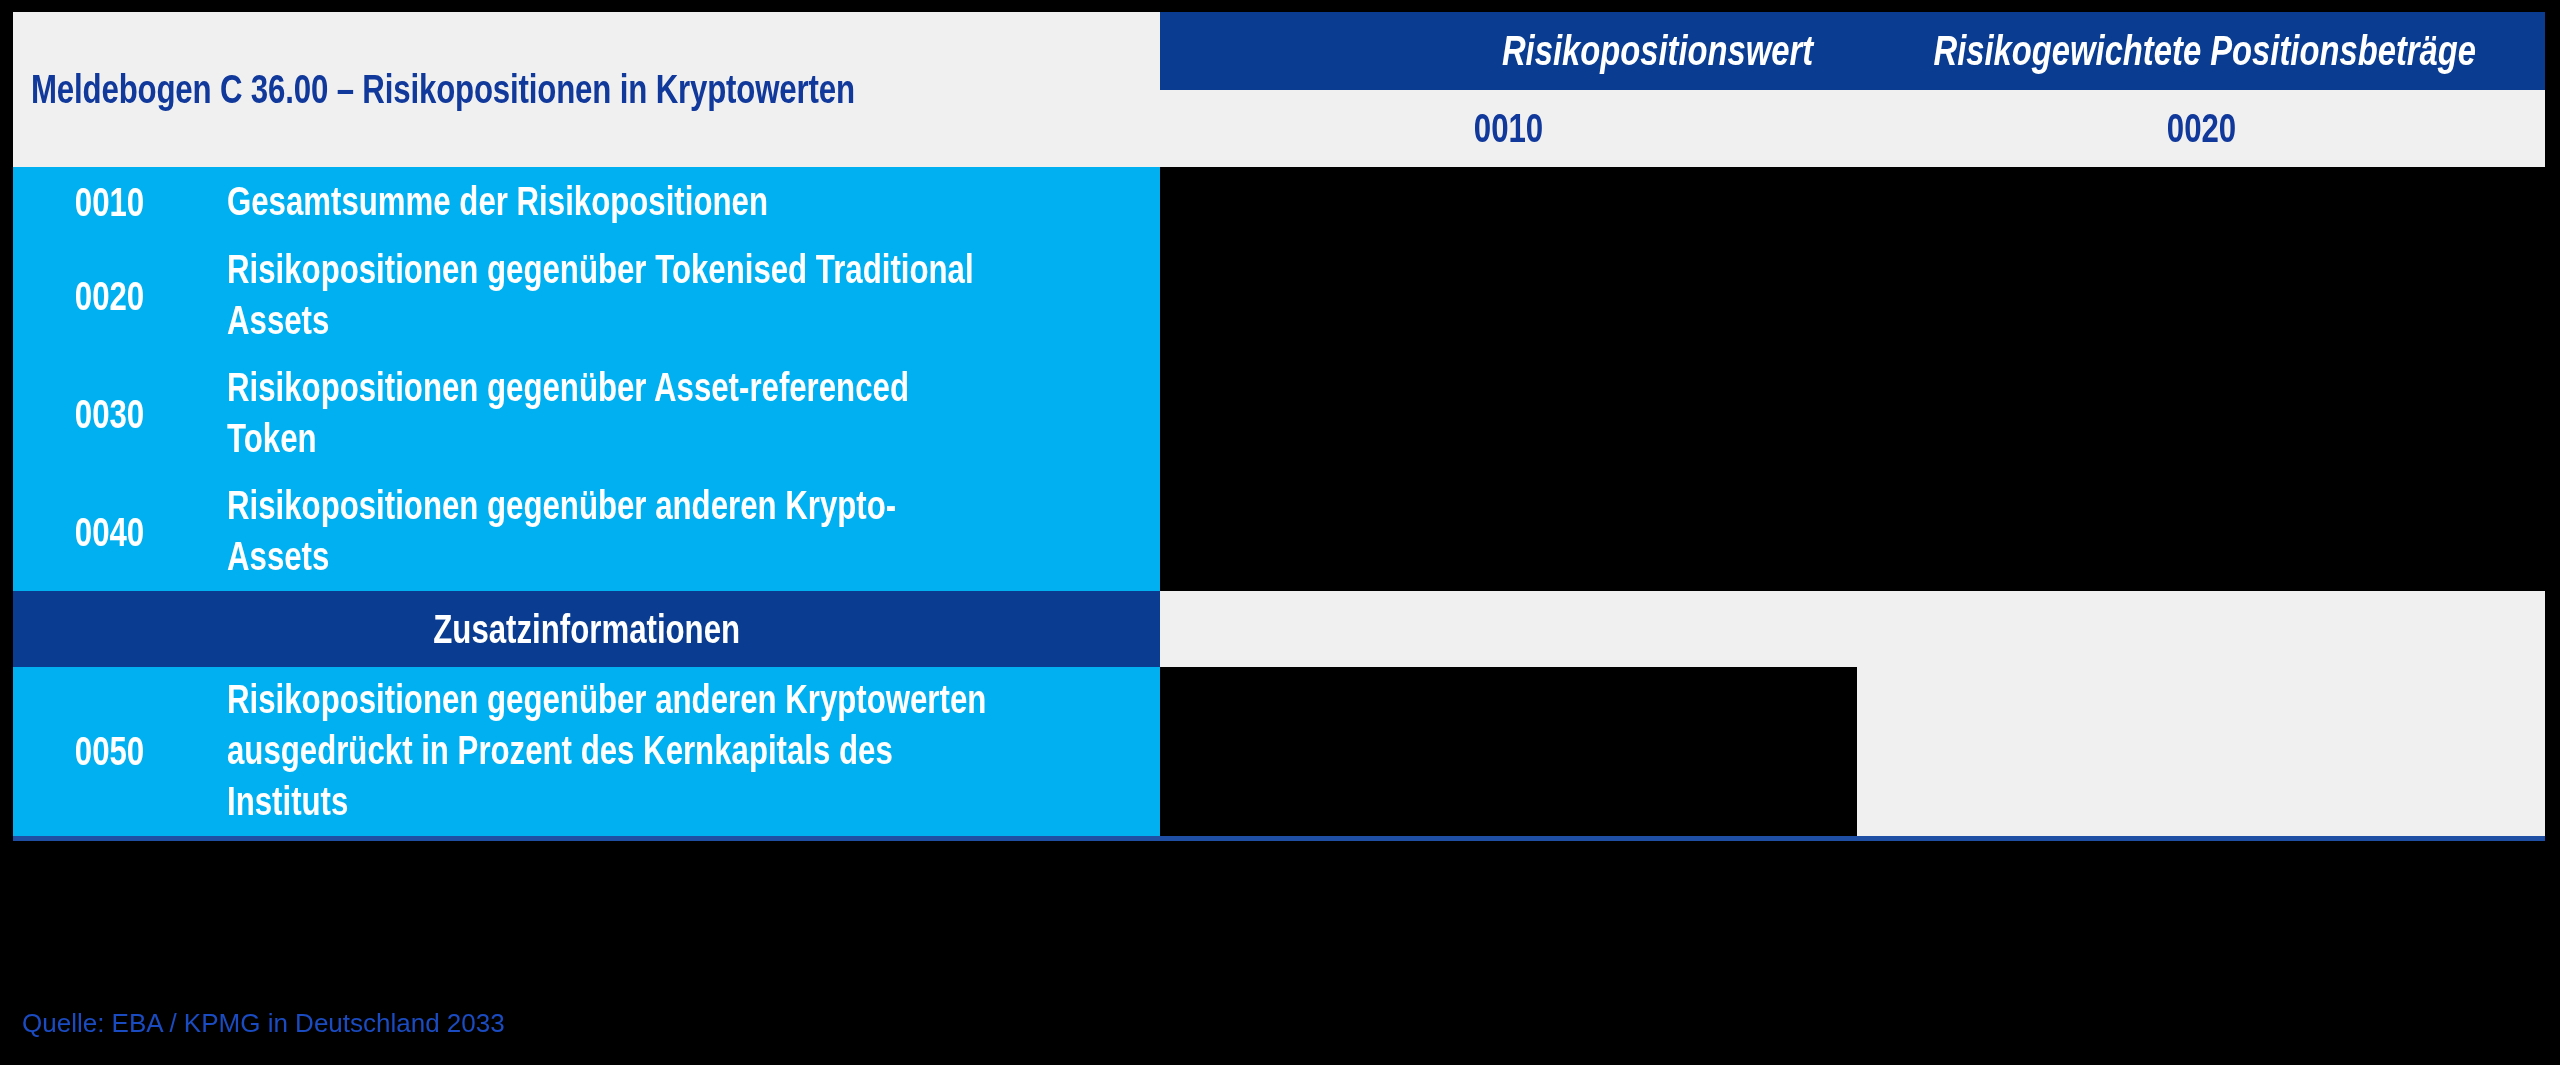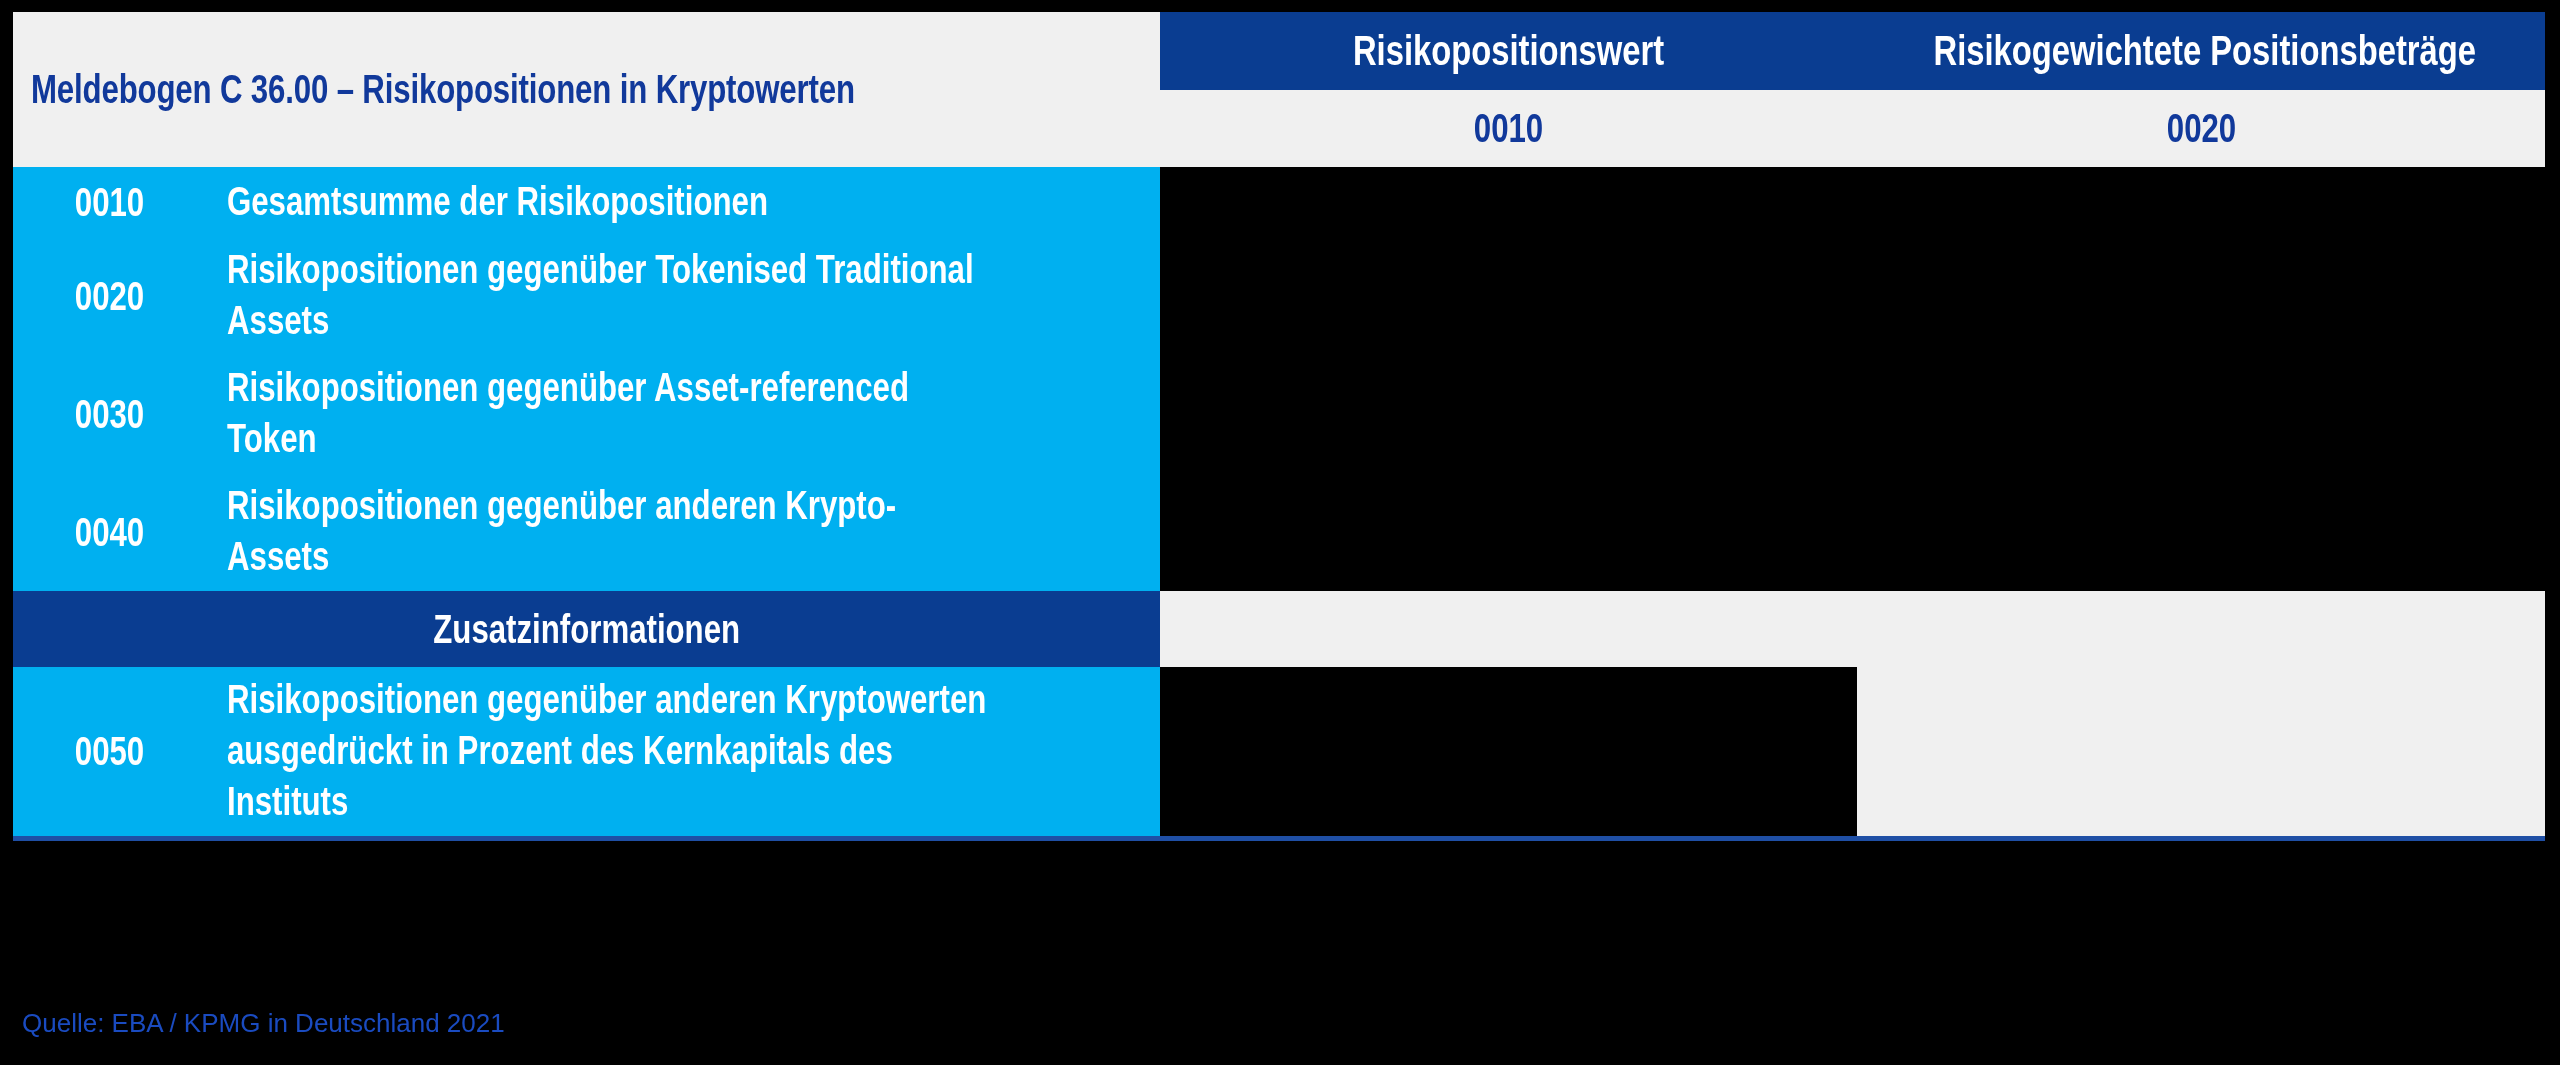--- a/index.html
+++ b/index.html
@@ -78,22 +78,23 @@
   .title-cell .cond {
     color: #11399B;
     font-size: 40px;
     letter-spacing: -0.2px;
   }
 
   
   .colhead-top {
     background: #0A3D91;
     height: 78px;
-    text-align: center;
+    text-align: right;
     border-left: 4px solid #000000;
+    font-style: italic;
   }
   .colhead-top .cond-c {
     color: #FFFFFF;
     font-size: 42px;
   }
   .colhead-code {
     background: #F0F0F0;
     height: 77px;
     text-align: center;
     border-left: 4px solid #1F4FA5;
@@ -275,15 +276,15 @@
             <span class="line"><span class="cond">Instituts</span></span>
           </td>
           <td class="data-cell black"></td>
           <td class="data-cell grey"></td>
         </tr>
 
       </tbody>
     </table>
   </div>
 
-  <div id="caption">Quelle: EBA / KPMG in Deutschland 2021</div>
+  <div id="caption">Quelle: EBA / KPMG in Deutschland 2033</div>
 
 </div>
 
 </body></html>

